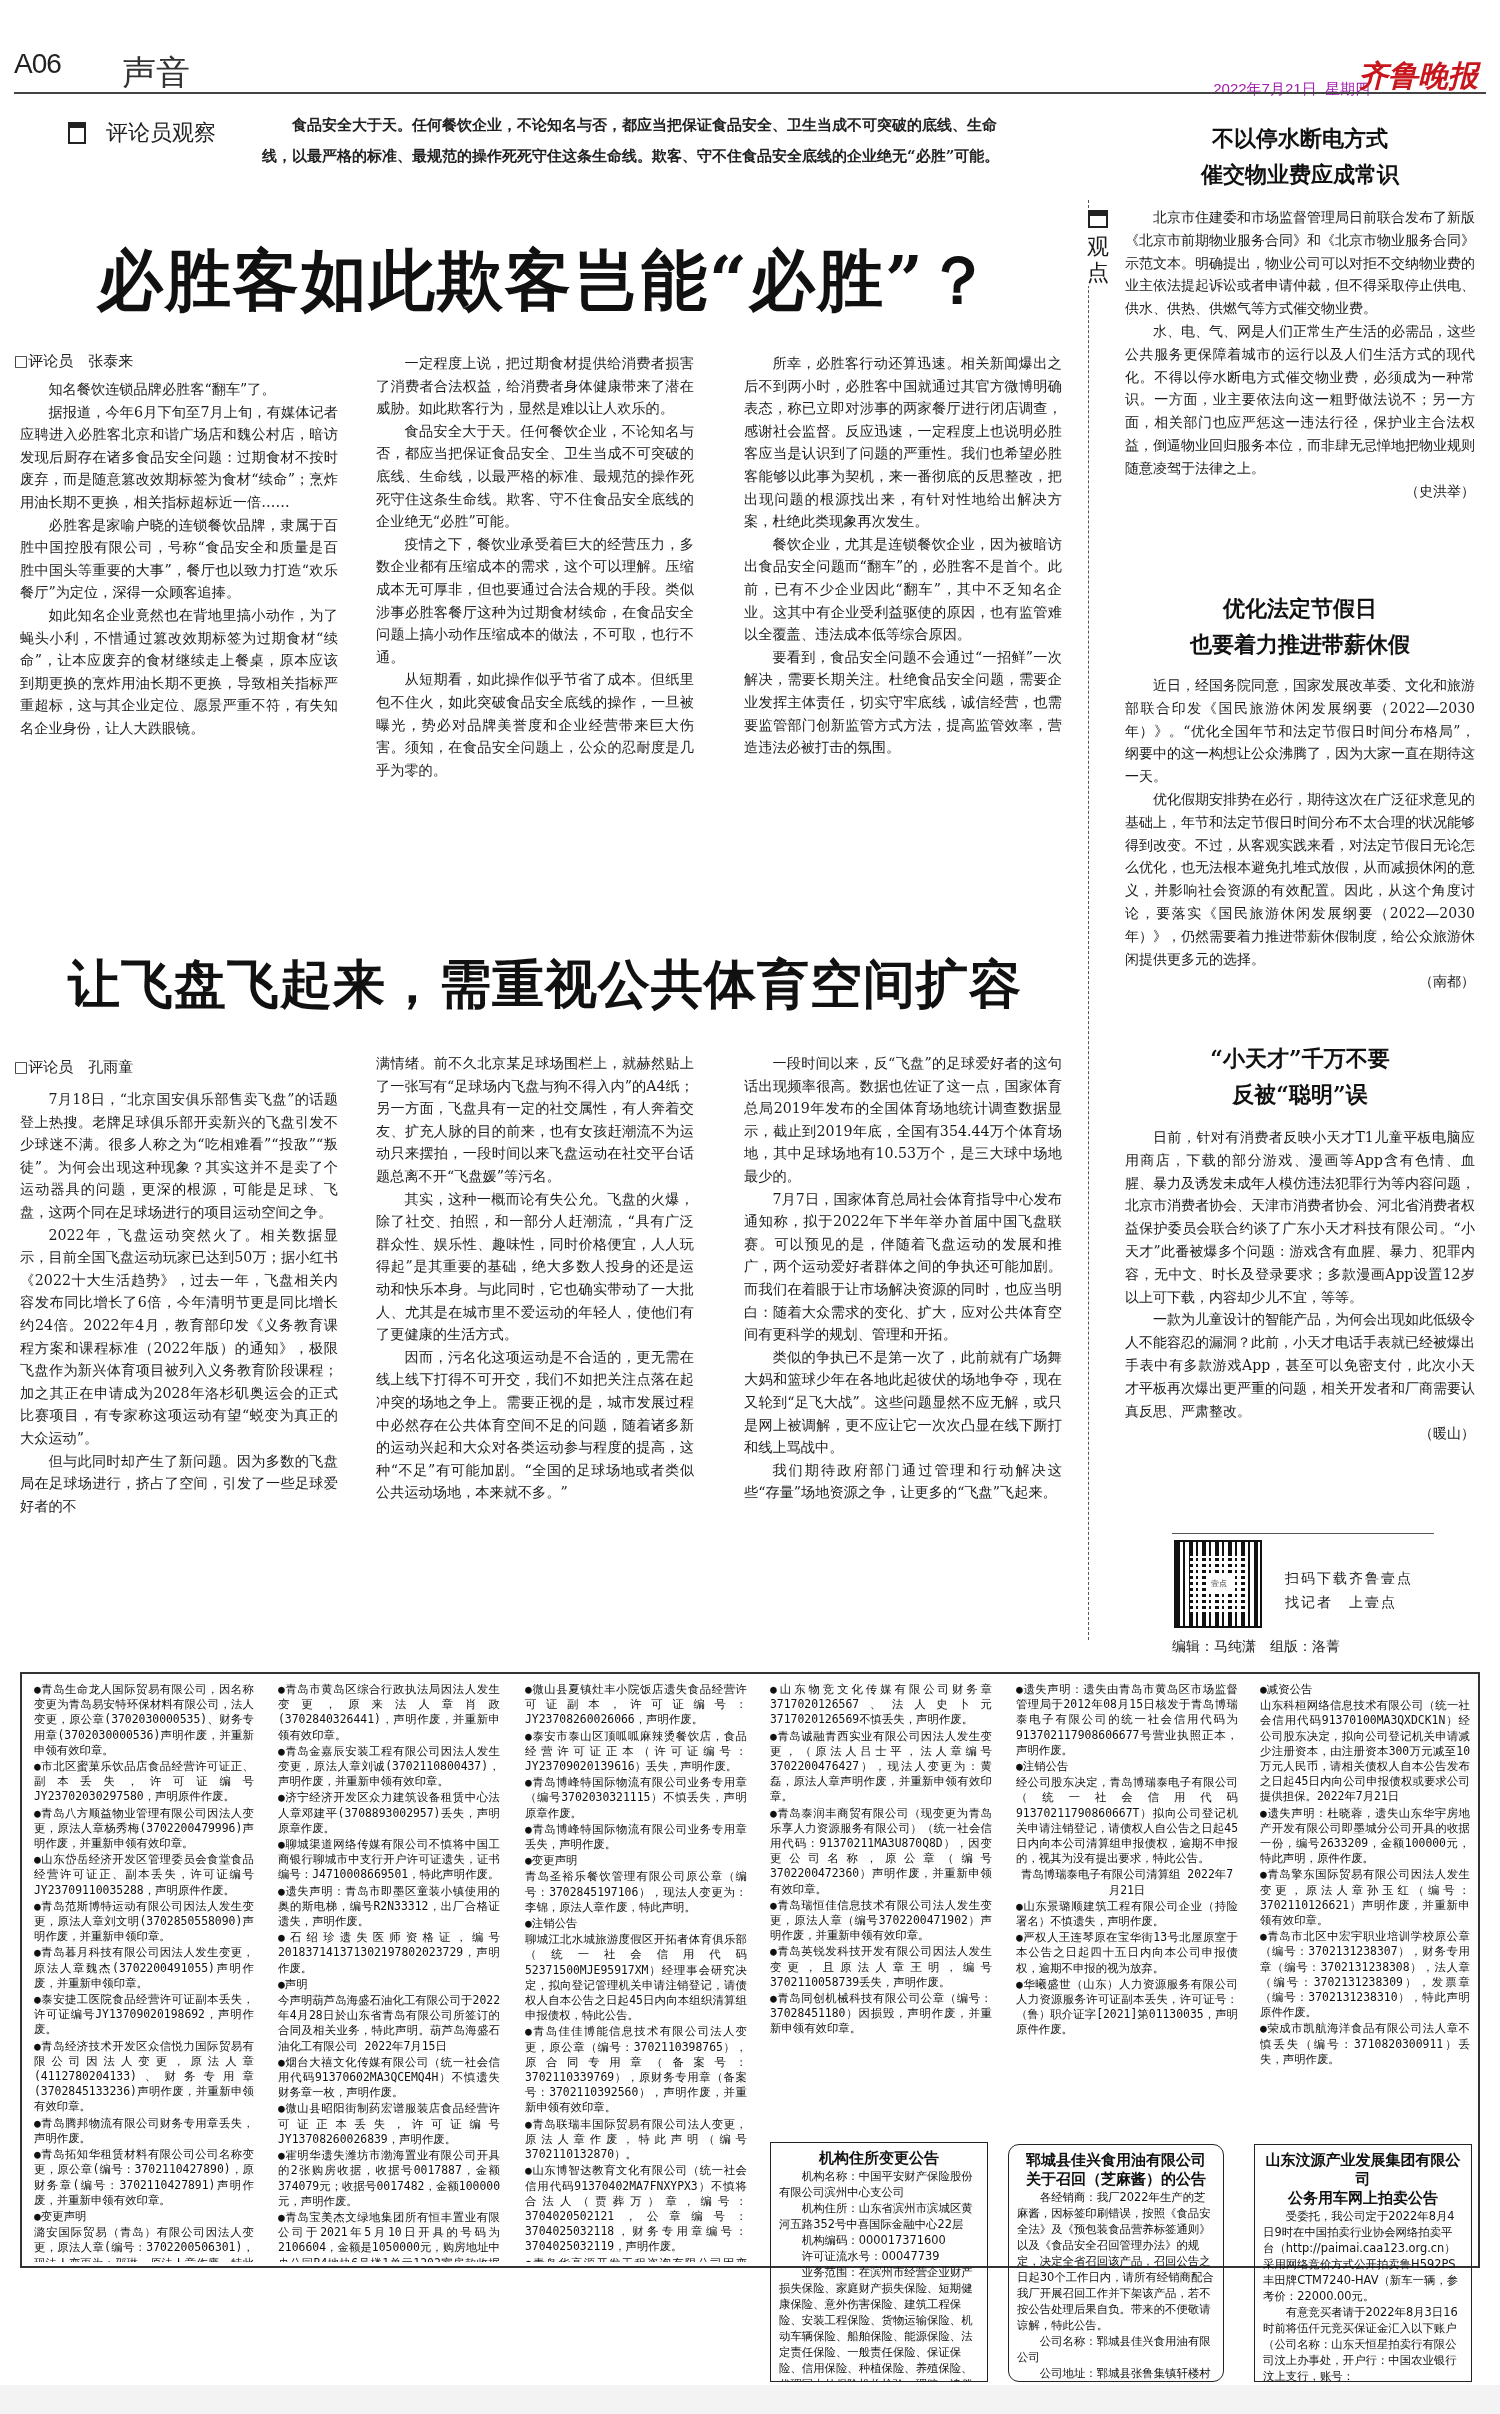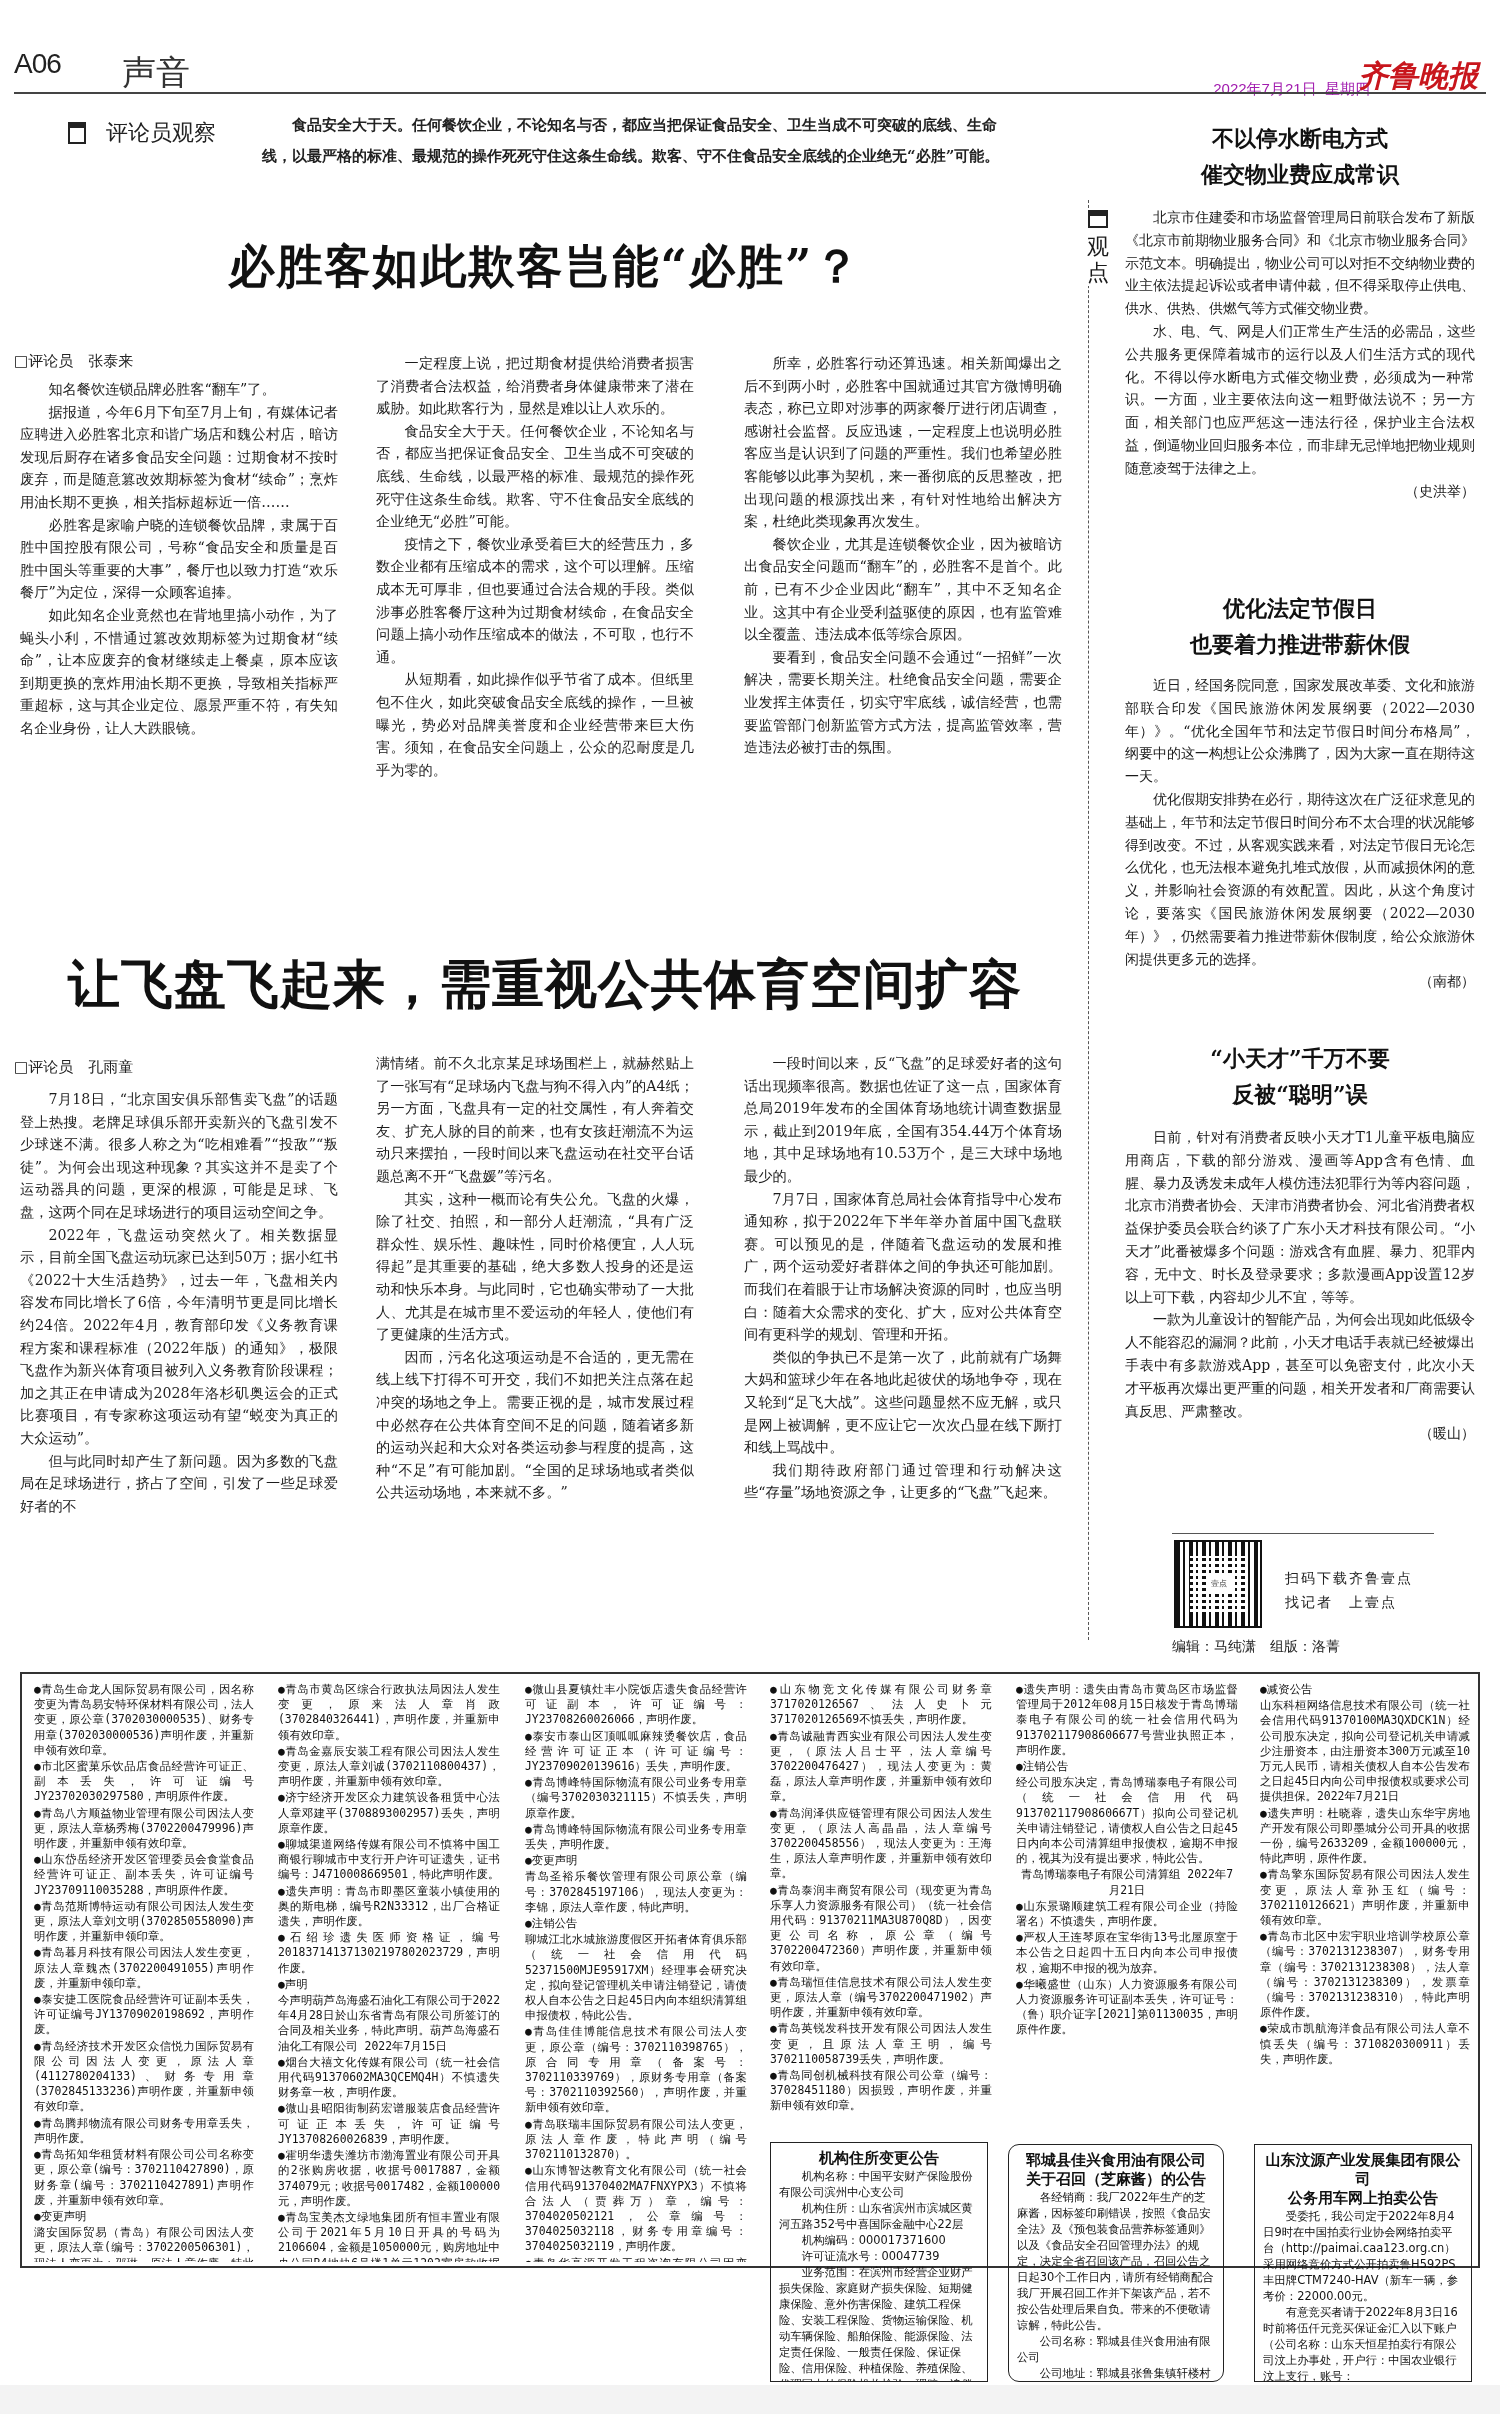--- a/index.html
+++ b/index.html
@@ -12,21 +12,21 @@
   .section-name { left: 122px; top: 50px; font-family: "DejaVu Sans", sans-serif; font-size: 34px; color: #333; text-align: center; }
   .date-line { right: 130px; top: 80px; font-family: "Liberation Sans", sans-serif; font-size: 15px; color: #a21caf; }
   .brand { right: 22px; top: 56px; font-family: "DejaVu Serif", serif; font-size: 30px; font-weight: bold; font-style: italic; color: #c8161d; }
   .top-rule { left: 14px; top: 92px; width: 1472px; height: 2px; background: #444; }
 
   .column-label { font-family: "DejaVu Sans", sans-serif; font-size: 22px; color: #222; display: flex; align-items: center; gap: 20px; }
   .box-ico { width: 18px; height: 22px; border: 2px solid #222; border-top-width: 6px; display: inline-block; }
 
   .lead { left: 262px; top: 110px; width: 745px; font-size: 15px; line-height: 31px; font-weight: bold; text-indent: 2em; color: #222; }
 
-  .headline-main { left: 40px; top: 236px; width: 1010px; text-align: center; font-family: "DejaVu Serif", serif; font-weight: bold; font-size: 46px; letter-spacing: 2px; color: #111; }
+  .headline-main { left: 40px; top: 236px; width: 1010px; text-align: center; font-family: "DejaVu Serif", serif; font-weight: bold; font-size: 66px; letter-spacing: 2px; color: #111; }
   .headline-second { left: 40px; top: 950px; width: 1010px; text-align: center; font-family: "DejaVu Serif", serif; font-weight: bold; font-size: 52px; letter-spacing: 1px; color: #111; }
 
   .byline { font-family: "DejaVu Sans", sans-serif; font-size: 15px; color: #222; }
   .body-col { font-size: 14.2px; line-height: 22.6px; text-align: justify; color: #1c1c1c; }
   .body-col p { text-indent: 2em; }
 
   
   .side-divider { left: 1088px; top: 200px; width: 1px; height: 1440px; border-left: 1px dashed #555; }
   .side-tag { left: 1083px; top: 208px; width: 30px; font-family: "DejaVu Sans", sans-serif; font-size: 22px; line-height: 26px; text-align: center; background: #fff; }
   .side-tag .box-ico { width: 20px; height: 18px; }
@@ -208,21 +208,20 @@
   <div class="ad">聊城江北水城旅游度假区开拓者体育俱乐部（统一社会信用代码52371500MJE95917XM）经理事会研究决定，拟向登记管理机关申请注销登记，请债权人自本公告之日起45日内向本组织清算组申报债权，特此公告。</div>
   <div class="ad bullet">青岛佳佳博能信息技术有限公司法人变更，原公章（编号：3702110398765），原合同专用章（备案号：3702110339769），原财务专用章（备案号：3702110392560），声明作废，并重新申领有效印章。</div>
   <div class="ad bullet">青岛联瑞丰国际贸易有限公司法人变更，原法人章作废，特此声明（编号3702110132870）。</div>
   <div class="ad bullet">山东博智达教育文化有限公司（统一社会信用代码91370402MA7FNXYPX3）不慎将合法人（贾葬万）章，编号：3704020502121，公章编号：3704025032118，财务专用章编号：3704025032119，声明作废。</div>
   <div class="ad bullet">青岛华高源开发工程咨询有限公司因变更，原法人章作废，特此声明，并重新申领有效印章。</div>
 </div>
 
 <div class="abs ad-col" style="left:770px; top:1682px; width:222px; height:460px;">
   <div class="ad bullet">山东物竞文化传媒有限公司财务章3717020126567、法人史卜元3717020126569不慎丢失，声明作废。</div>
   <div class="ad bullet">青岛诚融青西实业有限公司因法人发生变更，（原法人吕士平，法人章编号3702200476427），现法人变更为：黄磊，原法人章声明作废，并重新申领有效印章。</div>
-  <div class="ad bullet">青岛润泽供应链管理有限公司因法人发生变更，（原法人高晶晶，法人章编号3702200458556），现法人变更为：王海生，原法人章声明作废，并重新申领有效印章。</div>
   <div class="ad bullet">青岛泰润丰商贸有限公司（现变更为青岛乐享人力资源服务有限公司）（统一社会信用代码：91370211MA3U870Q8D），因变更公司名称，原公章（编号3702200472360）声明作废，并重新申领有效印章。</div>
   <div class="ad bullet">青岛瑞恒佳信息技术有限公司法人发生变更，原法人章（编号3702200471902）声明作废，并重新申领有效印章。</div>
   <div class="ad bullet">青岛英锐发科技开发有限公司因法人发生变更，且原法人章王明，编号3702110058739丢失，声明作废。</div>
   <div class="ad bullet">青岛同创机械科技有限公司公章（编号：37028451180）因损毁，声明作废，并重新申领有效印章。</div>
 </div>
 
 <div class="abs ad-col" style="left:1016px; top:1682px; width:222px; height:460px;">
   <div class="ad bullet">遗失声明：遗失由青岛市黄岛区市场监督管理局于2012年08月15日核发于青岛博瑞泰电子有限公司的统一社会信用代码为913702117908606677号营业执照正本，声明作废。</div>
   <div class="ad bullet">注销公告</div>
   <div class="ad">经公司股东决定，青岛博瑞泰电子有限公司（统一社会信用代码91370211790860667T）拟向公司登记机关申请注销登记，请债权人自公告之日起45日内向本公司清算组申报债权，逾期不申报的，视其为没有提出要求，特此公告。</div>

